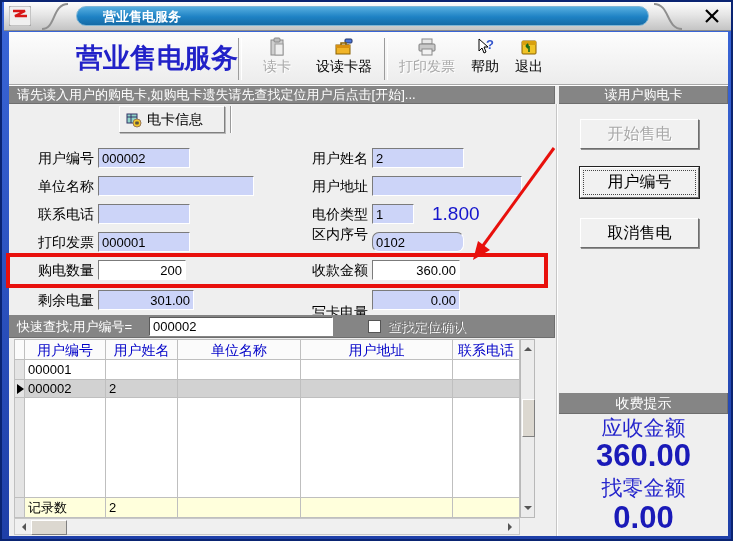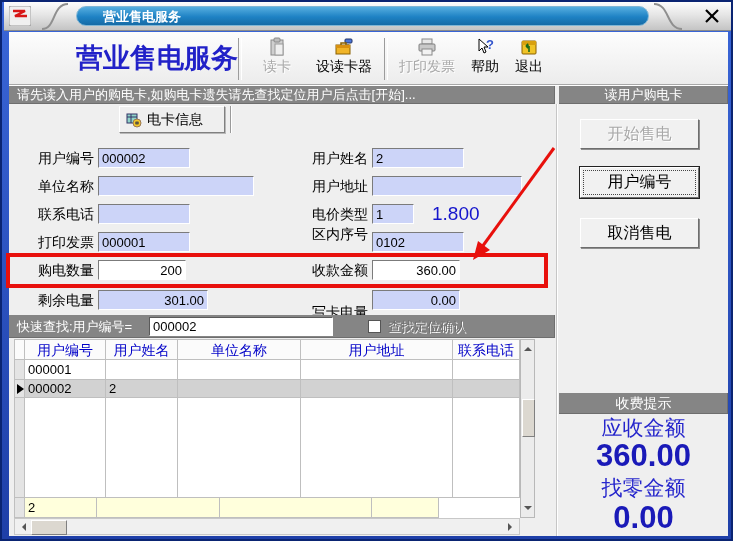--- a/index.html
+++ b/index.html
@@ -205,29 +205,29 @@
 
   <div class="flabel" style="left:20px;top:202px;">联系电话</div>
   <input class="finput" style="left: 96px; top: 202px; width: 92px;" readonly="" value="">
   <div class="flabel" style="left:294px;top:202px;">电价类型</div>
   <input class="finput" style="left: 370px; top: 202px; width: 42px;" readonly="" value="1">
   <div class="rate-text" style="left:430px;top:202px;">1.800</div>
 
   <div class="flabel" style="left:20px;top:230px;">打印发票</div>
   <input class="finput" style="left: 96px; top: 230px; width: 92px;" readonly="" value="000001">
   <div class="flabel" style="left:294px;top:222px;">区内序号</div>
-  <input class="finput" style="left: 370px; top: 230px; width: 92px;" readonly="" value="0102">
+  <input class="finput" style="left: 370px; top: 230px; width: 92px; border-radius: 7px;" readonly="" value="0102">
 
   <div class="flabel" style="left:20px;top:258px;">购电数量</div>
   <input class="finput white" style="left: 96px; top: 258px; width: 88px; padding-left: 28px;" value="200">
   <div class="flabel" style="left:294px;top:258px;">收款金额</div>
   <input class="finput white" style="left: 370px; top: 258px; width: 88px;" value="360.00">
 
   <div class="flabel" style="left:20px;top:288px;">剩余电量</div>
-  <input class="finput num" style="left: 96px; top: 288px; width: 110px; padding-left: 31px;" readonly="" value="301.00">
+  <input class="finput num" style="left: 96px; top: 288px; width: 96px; padding-left: 31px;" readonly="" value="301.00">
   <div class="flabel" style="left:294px;top:300px;text-align:right;">写卡电量</div>
   <input class="finput num" style="left: 370px; top: 288px; width: 88px;" readonly="" value="0.00">
 
   <div class="red-box"></div>
   <svg class="anno">
     <line x1="552" y1="146" x2="480" y2="245" stroke="#E8100C" stroke-width="3"></line>
     <polygon points="471,258 476,239 488,248" fill="#E8100C"></polygon>
   </svg>
 
   <div class="qbar"></div>
@@ -266,20 +266,21 @@
     <div class="trow erow">
       <div class="tc c0"></div>
         <div class="tc c1"></div>
       <div class="tc c2"></div>
         <div class="tc c3"></div>
       <div class="tc c4"></div>
         <div class="tc c5"></div>
     </div>
     <div class="trow frow">
       <div class="tc c0"></div>
+      <div class="tc c1">记录数</div>
       <div class="tc c2">2</div>
       <div class="tc c3"></div>
       <div class="tc c4"></div>
       <div class="tc c5"></div>
     </div>
   </div>
 
   <div class="vscroll">
     <span class="sarrow" style="left:3px;top:3px;border-bottom-color:#555;"></span>
     <div class="vthumb"></div>

